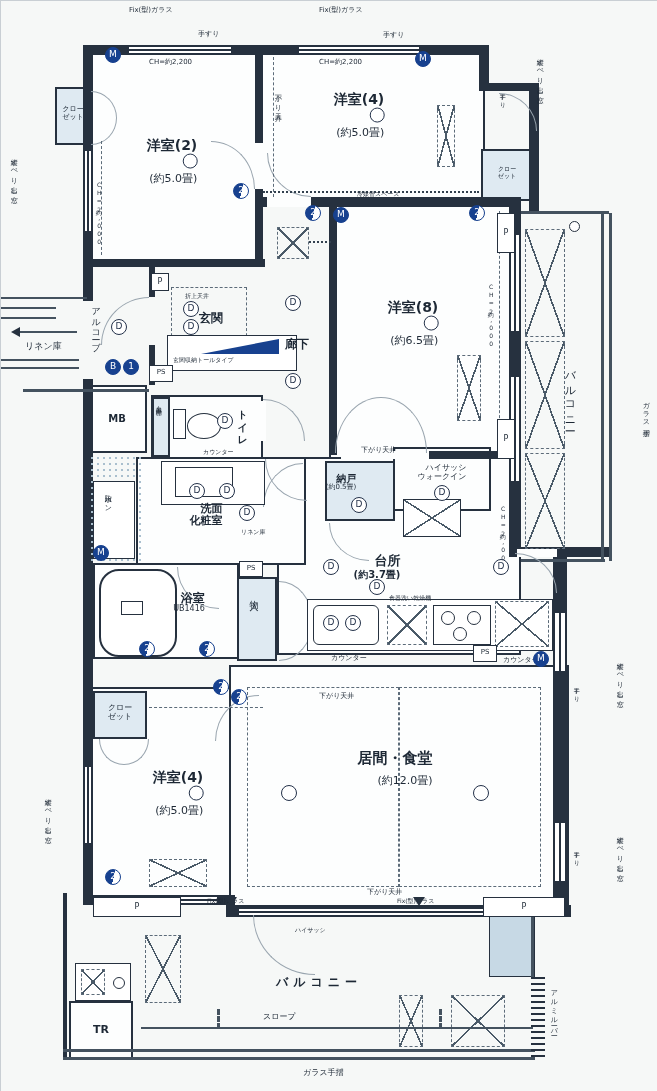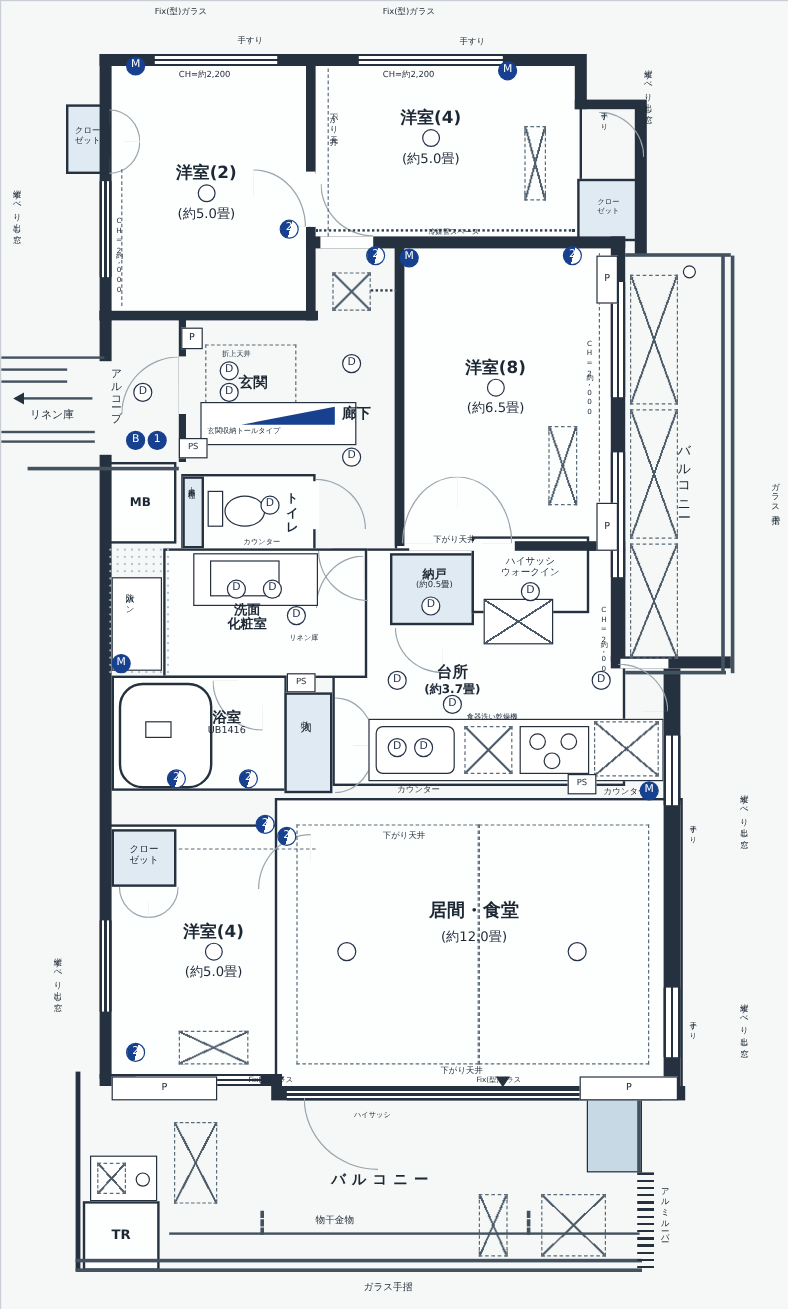--- a/index.html
+++ b/index.html
@@ -16,21 +16,21 @@
       linear-gradient(to top right,transparent calc(50% - .8px),#4a5a68 calc(50% - .8px) calc(50% + .8px),transparent calc(50% + .8px)),
       linear-gradient(to bottom right,transparent calc(50% - .8px),#4a5a68 calc(50% - .8px) calc(50% + .8px),transparent calc(50% + .8px))}
   .winh{position:absolute;background:linear-gradient(to bottom,#26313f 0 2px,#fff 2px calc(50% - 1px),#26313f calc(50% - 1px) calc(50% + 1px),#fff calc(50% + 1px) calc(100% - 2px),#26313f calc(100% - 2px) 100%)}
   .winv{position:absolute;background:linear-gradient(to right,#26313f 0 2px,#fff 2px calc(50% - 1px),#26313f calc(50% - 1px) calc(50% + 1px),#fff calc(50% + 1px) calc(100% - 2px),#26313f calc(100% - 2px) 100%)}
   .arc{position:absolute;border:1.3px solid #98a4ae;box-sizing:border-box;background:transparent}
   .arc.tl{border-right:none;border-bottom:none;border-radius:100% 0 0 0}
   .arc.tr{border-left:none;border-bottom:none;border-radius:0 100% 0 0}
   .arc.bl{border-right:none;border-top:none;border-radius:0 0 0 100%}
   .arc.br{border-left:none;border-top:none;border-radius:0 0 100% 0}
   .lb{position:absolute;color:#1d2835;white-space:nowrap;line-height:1.12;z-index:6}
-  .c{transform:translate(-50%,-50%);text-align:center}
+  .c{transform:translate(-50%,-50%);text-align:right}
   .v{writing-mode:vertical-rl;text-orientation:upright;letter-spacing:1px}
   .f15{font-size:15px;font-weight:700}.f14{font-size:14px;font-weight:700}
   .f13{font-size:13px;font-weight:700}.f12{font-size:12px;font-weight:700}
   .f11{font-size:11px}.f10{font-size:10px;font-weight:700}.f9{font-size:9px}
   .f8{font-size:8px}.f7{font-size:7px}.f6{font-size:6px}
   .circ{position:absolute;width:14px;height:14px;border:1.2px solid #24324a;border-radius:50%;
         font-size:9px;line-height:12px;text-align:center;background:#fff;color:#24324a;
         transform:translate(-50%,-50%);z-index:7}
   .circ.bf{background:#17418f;border-color:#17418f;color:#fff}
   .circ.hf{background:linear-gradient(105deg,#17418f 54%,#fff 54%);color:#fff;border-color:#17418f}
@@ -241,21 +241,21 @@
     <div style="height:8px"></div>
     <div class="f11">(約12.0畳)</div>
   </div>
   <div class="a" style="left:280px;top:784px;width:14px;height:14px;border:1.6px solid #24324a;border-radius:50%;background:#fff"></div>
   <div class="a" style="left:472px;top:784px;width:14px;height:14px;border:1.6px solid #24324a;border-radius:50%;background:#fff"></div>
 
   <div class="lb c" style="left:376px;top:566px">
     <div class="f13">台所</div>
     <div class="f10">(約3.7畳)</div>
   </div>
-  <div class="lb c" style="left:361px;top:482px">
+  <div class="lb c" style="left:340px;top:482px">
     <div class="f10">納戸</div>
     <div class="f7">(約0.5畳)</div>
   </div>
   <div class="lb c" style="left:441px;top:472px">
     <div class="f8">ハイサッシ</div>
     <div class="f8">ウォークイン</div>
   </div>
   <div class="lb c" style="left:188px;top:602px">
     <div class="f12">浴室</div>
     <div class="f8">UB1416</div>
@@ -298,21 +298,21 @@
   <div class="lb f6 v" style="left:154px;top:400px">上部吊戸棚</div>
   <div class="lb f7 v" style="left:102px;top:488px">防水パン</div>
   <div class="lb f6" style="left:240px;top:528px">リネン庫</div>
   <div class="lb f6" style="left:202px;top:448px">カウンター</div>
   <div class="lb f7" style="left:330px;top:654px">カウンター</div>
   <div class="lb f7" style="left:502px;top:656px">カウンター</div>
   <div class="lb f6" style="left:388px;top:594px">食器洗い乾燥機</div>
   <div class="lb f6" style="left:294px;top:926px">ハイサッシ</div>
   <div class="lb f6" style="left:206px;top:897px">Fix(型)ガラス</div>
   <div class="lb f6" style="left:396px;top:897px">Fix(型)ガラス</div>
-  <div class="lb f8" style="left:262px;top:1012px">物干金物</div>
+  <div class="lb f8" style="left:262px;top:1012px">スロープ</div>
   <div class="lb f8" style="left:302px;top:1068px">ガラス手摺</div>
   <div class="lb f7 v" style="left:640px;top:396px">ガラス手摺</div>
   <div class="lb f7 v" style="left:548px;top:984px">アルミルーバー</div>
   <div class="lb f7 v" style="left:8px;top:152px">縦すべり出し窓</div>
   <div class="lb f7 v" style="left:534px;top:52px">縦すべり出し窓</div>
   <div class="lb f7 v" style="left:614px;top:656px">縦すべり出し窓</div>
   <div class="lb f7 v" style="left:614px;top:830px">縦すべり出し窓</div>
   <div class="lb f7 v" style="left:42px;top:792px">縦すべり出し窓</div>
   <div class="lb f6 v" style="left:498px;top:88px">手すり</div>
   <div class="lb f6 v" style="left:572px;top:682px">手すり</div>

